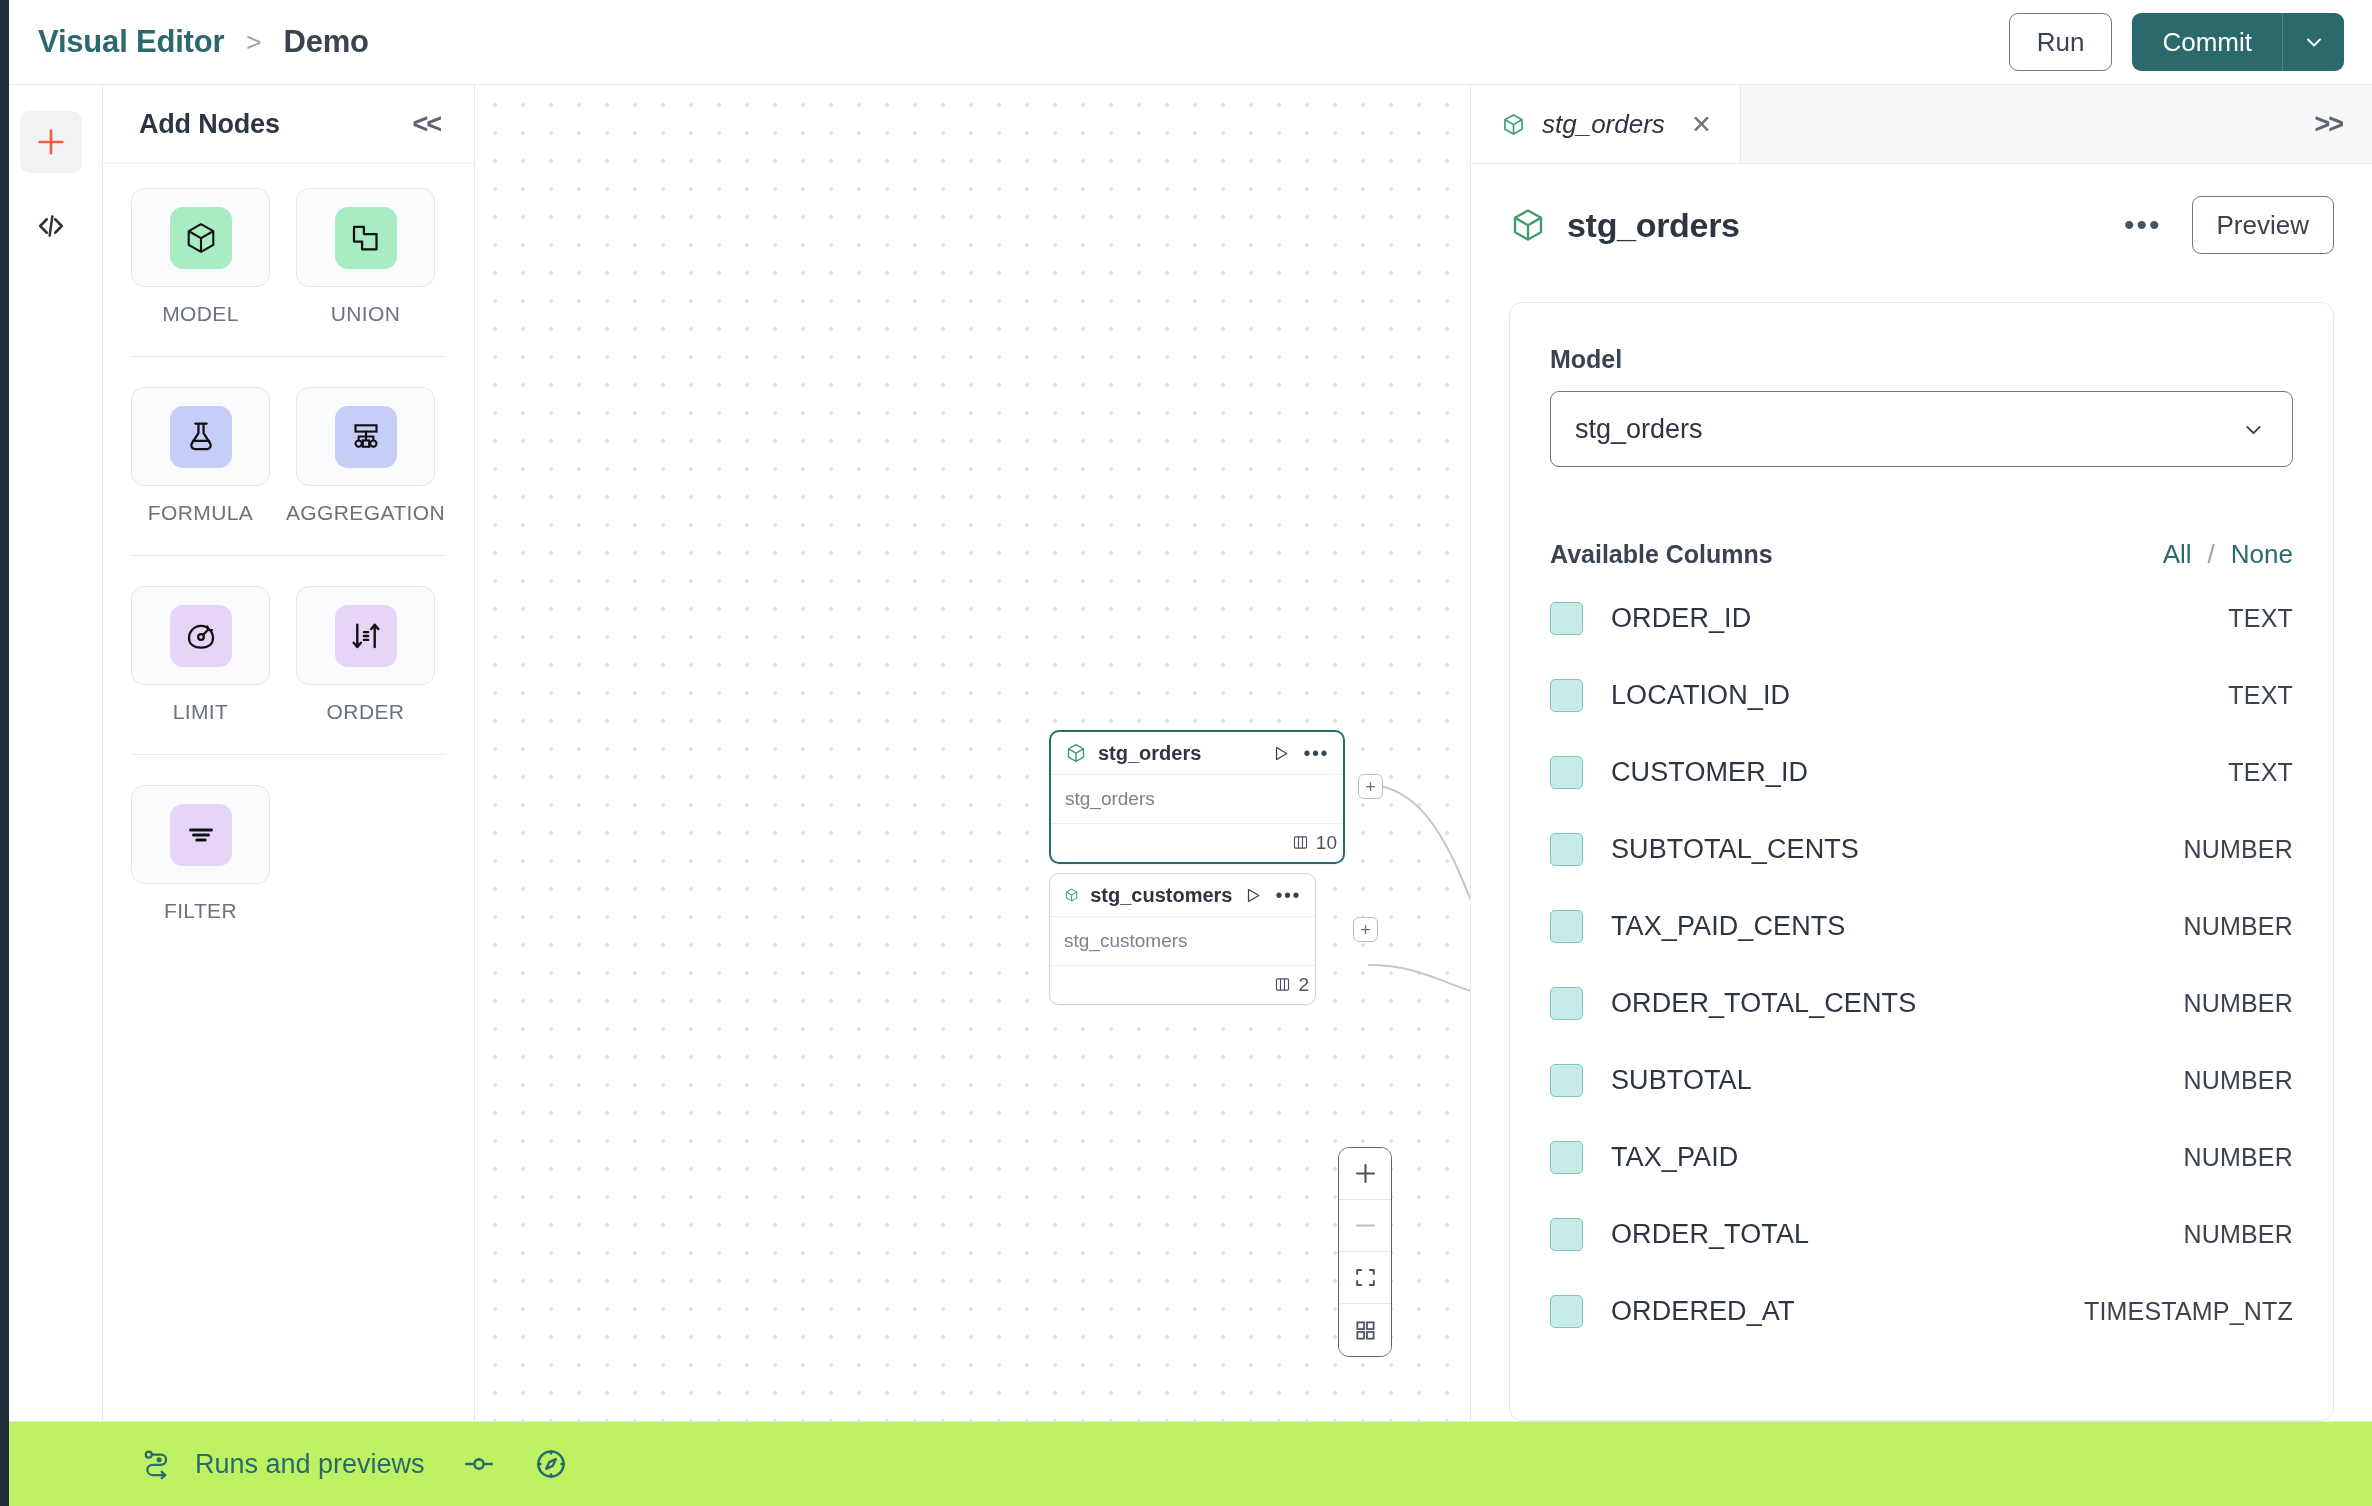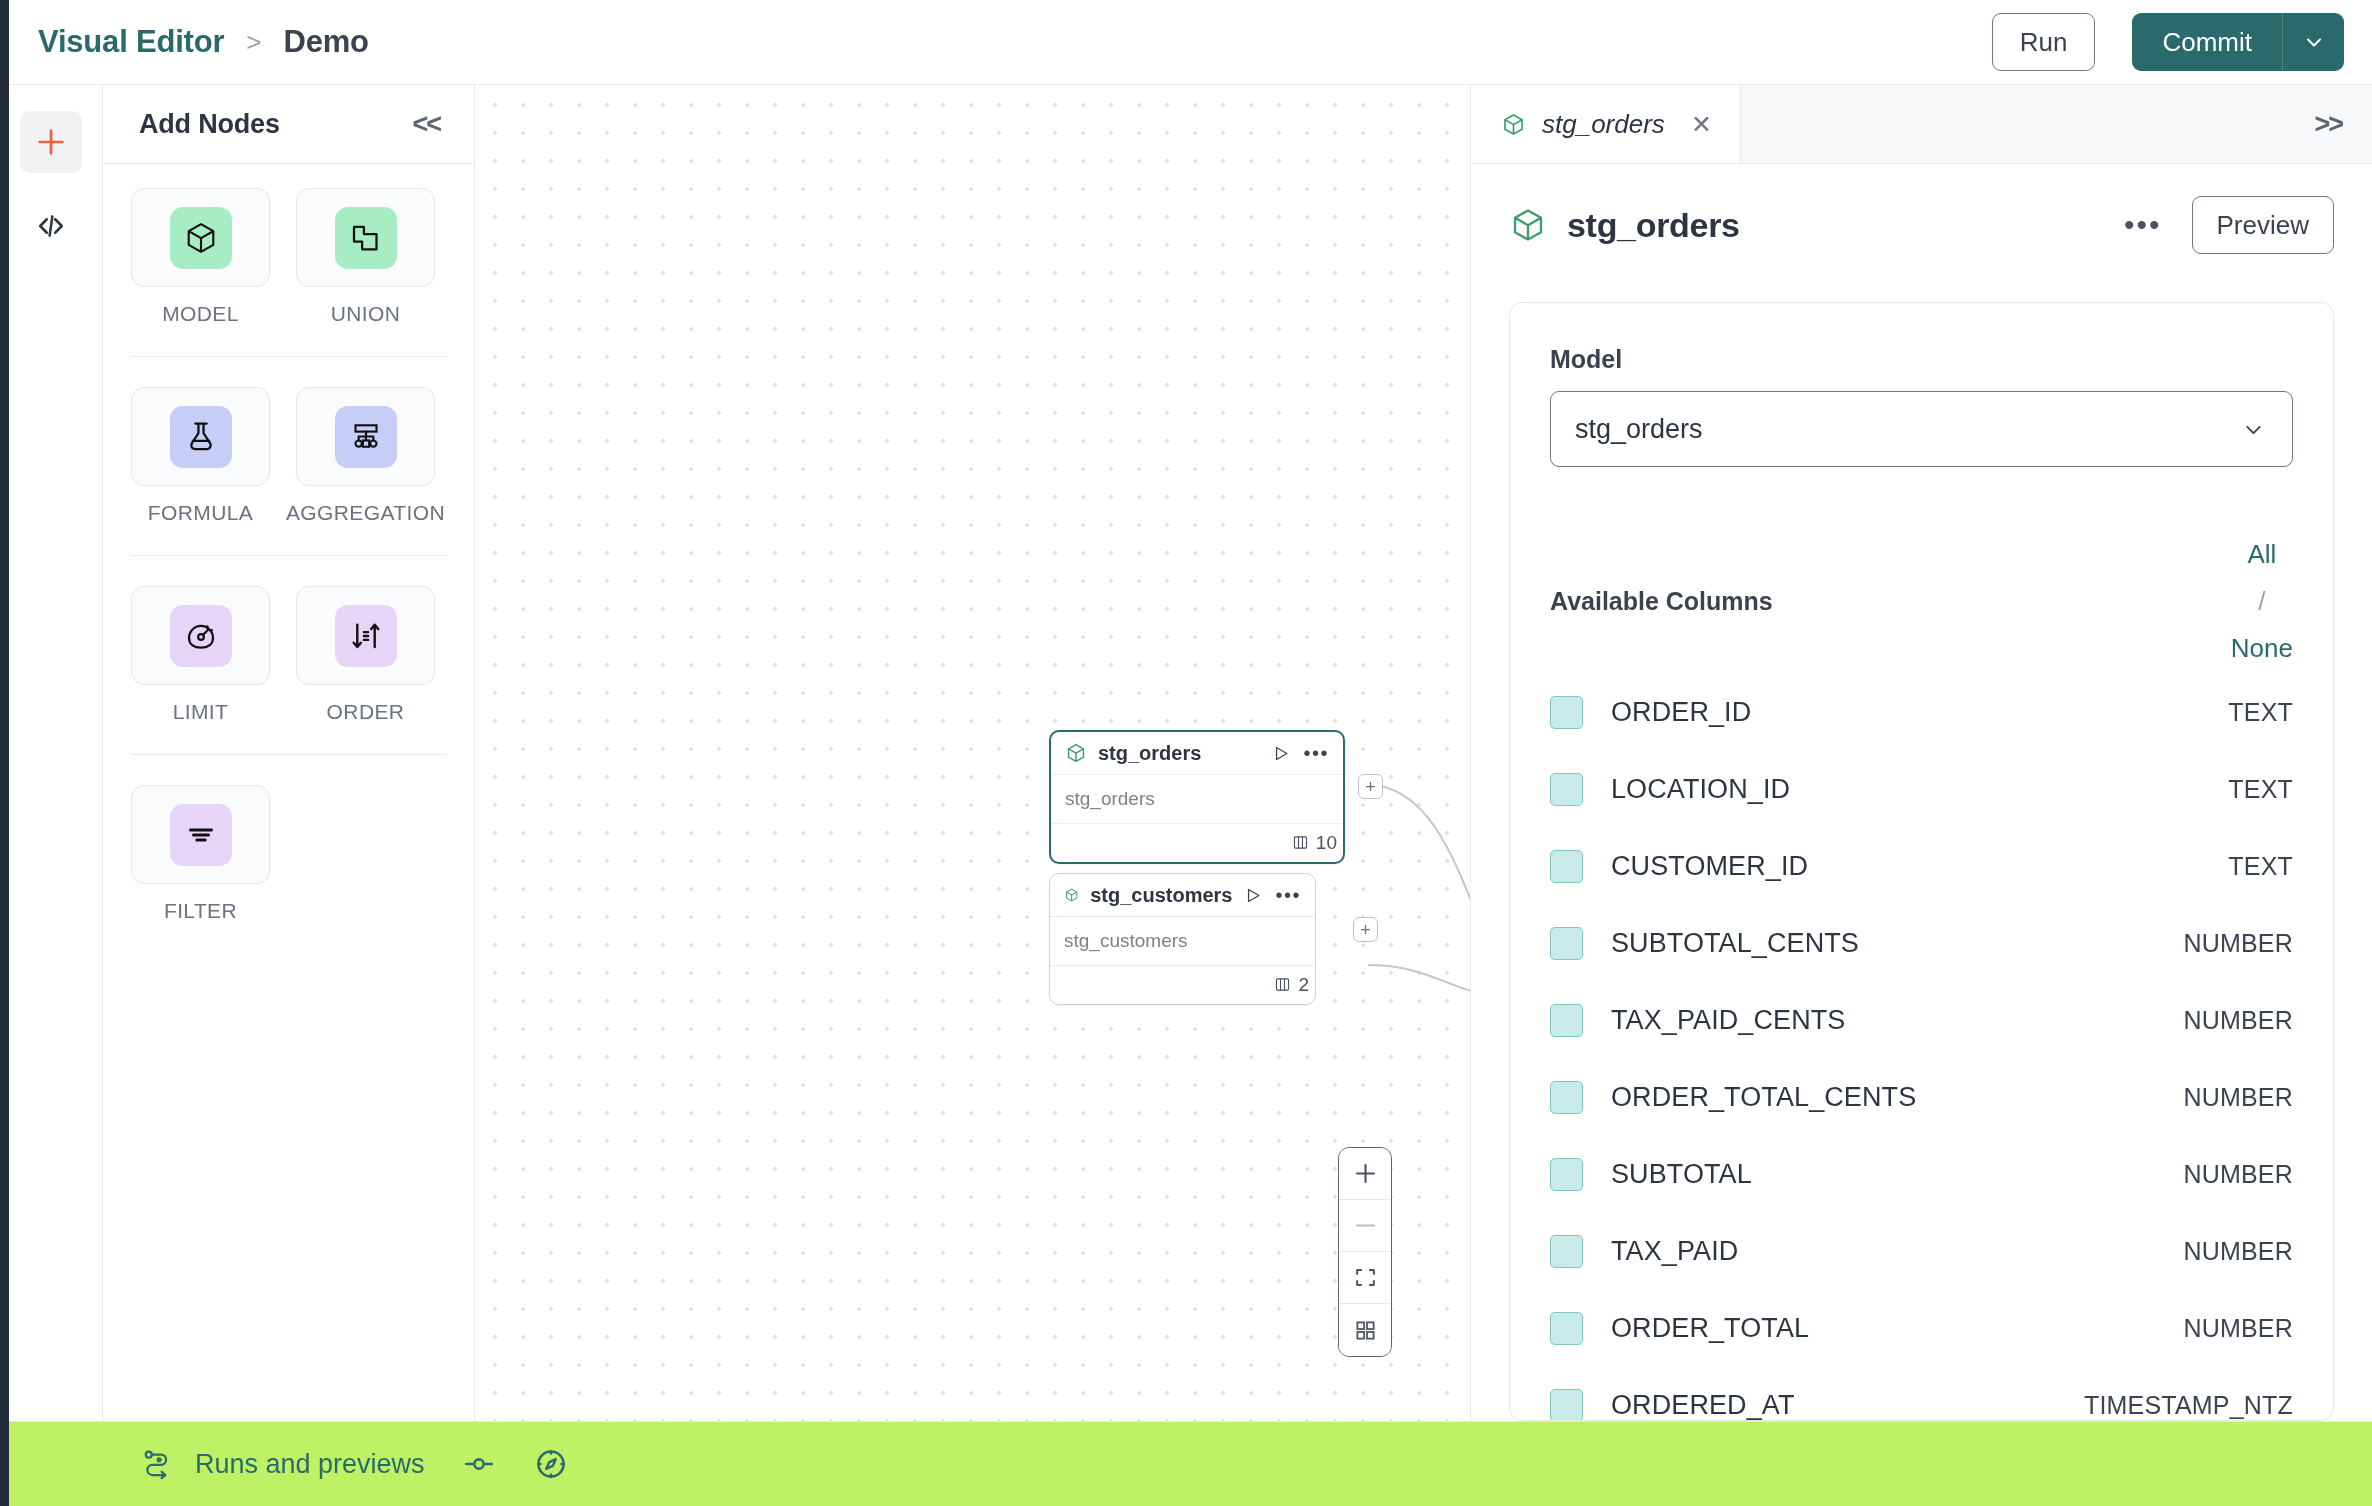--- a/index.html
+++ b/index.html
@@ -37,21 +37,21 @@
   .top-actions { display: flex; align-items: center; gap: 20px; }
   .btn-run {
     height: 58px; padding: 0 27px; border: 1.5px solid #6f7683; border-radius: 9px;
     background: #fff; color: #3b4350; font-size: 26px; cursor: pointer;
     font-family: inherit; display: flex; align-items: center;
   }
   .commit-group { display: flex; align-items: stretch; height: 58px; }
   .btn-commit {
     padding: 0 30px; background: #2b6a6c; color: #fff; font-size: 26px;
     border: none; border-radius: 9px 0 0 9px; cursor: pointer; font-family: inherit;
-    display: flex; align-items: center; margin-left: 17px;
+    display: flex; align-items: center;
   }
   .btn-commit-caret {
     width: 62px; background: #2b6a6c; border: none; border-left: 1.5px solid #4d8486;
     border-radius: 0 9px 9px 0; cursor: pointer; color: #fff;
     display: flex; align-items: center; justify-content: center;
   }
 
   
   .body-row { flex: 1; display: flex; min-height: 0; position: relative; }
 
@@ -174,21 +174,21 @@
     display: flex; align-items: center; justify-content: space-between; padding: 0 26px 0 24px;
     cursor: pointer;
   }
   .select-val { font-size: 27px; color: #2d3542; }
 
   .cols-head {
     display: flex; align-items: center; justify-content: space-between;
     margin-top: 72px; margin-bottom: 10px;
   }
   .cols-title { font-size: 25px; font-weight: bold; color: #3b4350; }
-  .cols-actions { display: flex; align-items: center; gap: 16px; font-size: 26px; flex-direction: column; }
+  .cols-actions { display: flex; align-items: center; gap: 16px; font-size: 26px; }
   .cols-link { color: #2b6a6c; cursor: pointer; }
   .cols-slash { color: #9aa2ae; }
 
   .col-row { display: flex; align-items: center; height: 77px; }
   .col-check {
     width: 33px; height: 33px; border-radius: 5px; background: #c8ebe7;
     border: 1.5px solid #7ec6c0; cursor: pointer; flex: 0 0 auto;
   }
   .col-name { flex: 1; font-size: 27px; color: #2d3542; padding-left: 28px; letter-spacing: 0.1px; }
   .col-type { font-size: 25px; color: #3b4350; letter-spacing: 0.2px; white-space: nowrap; }

